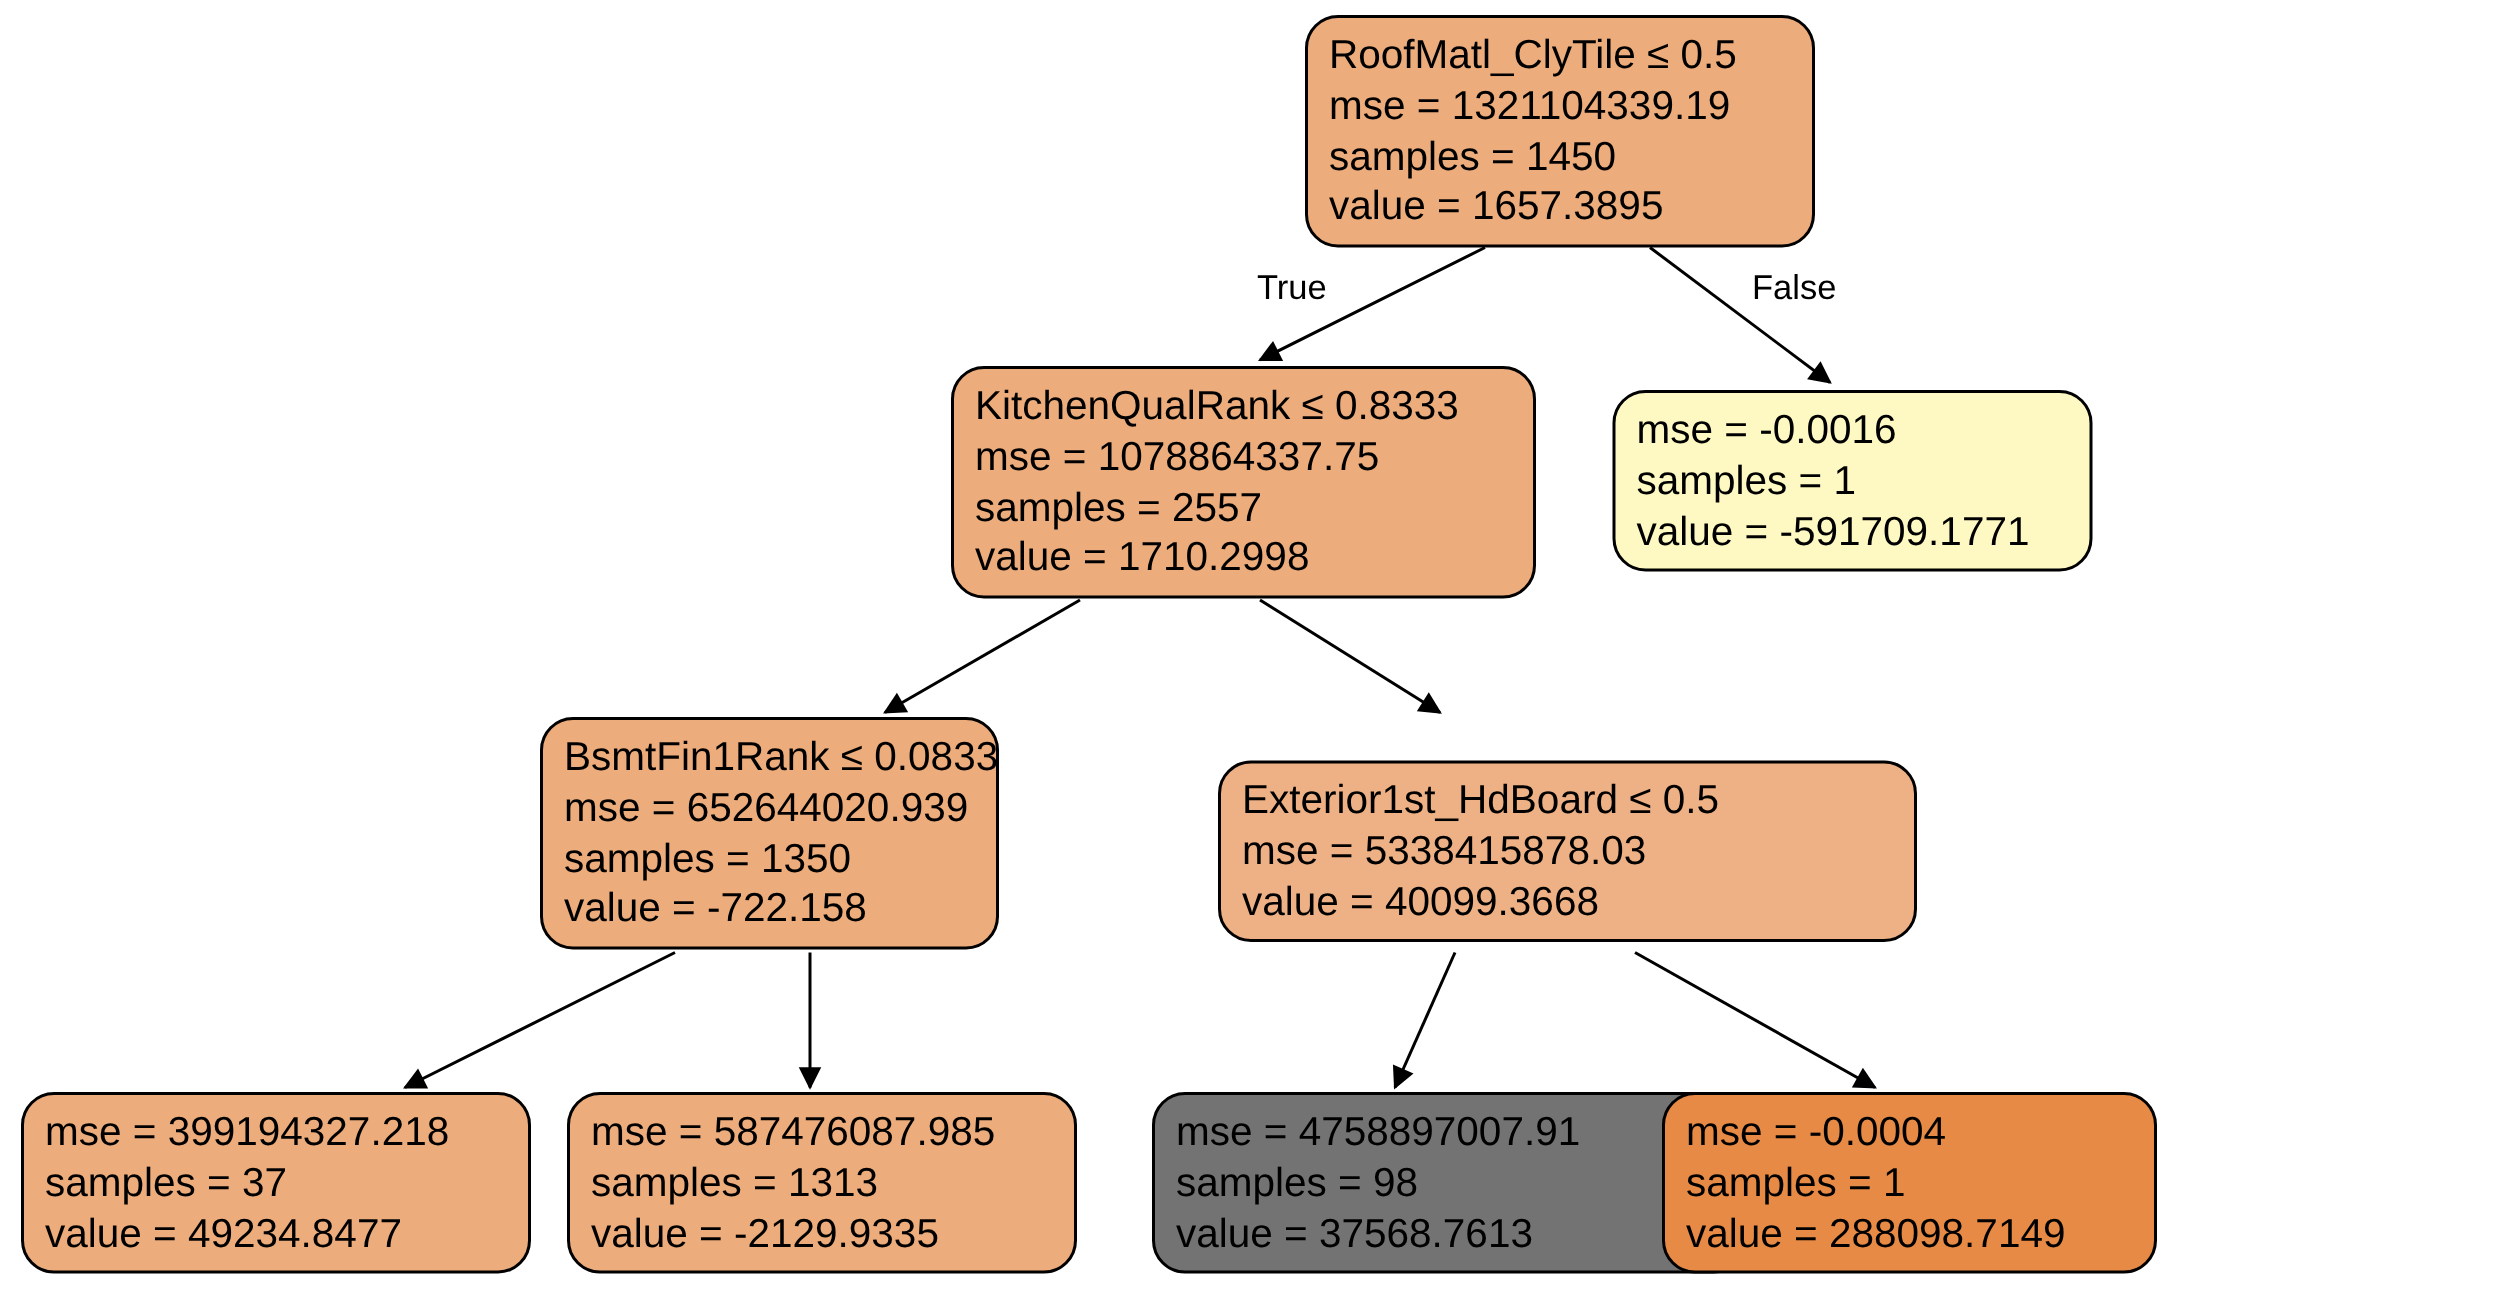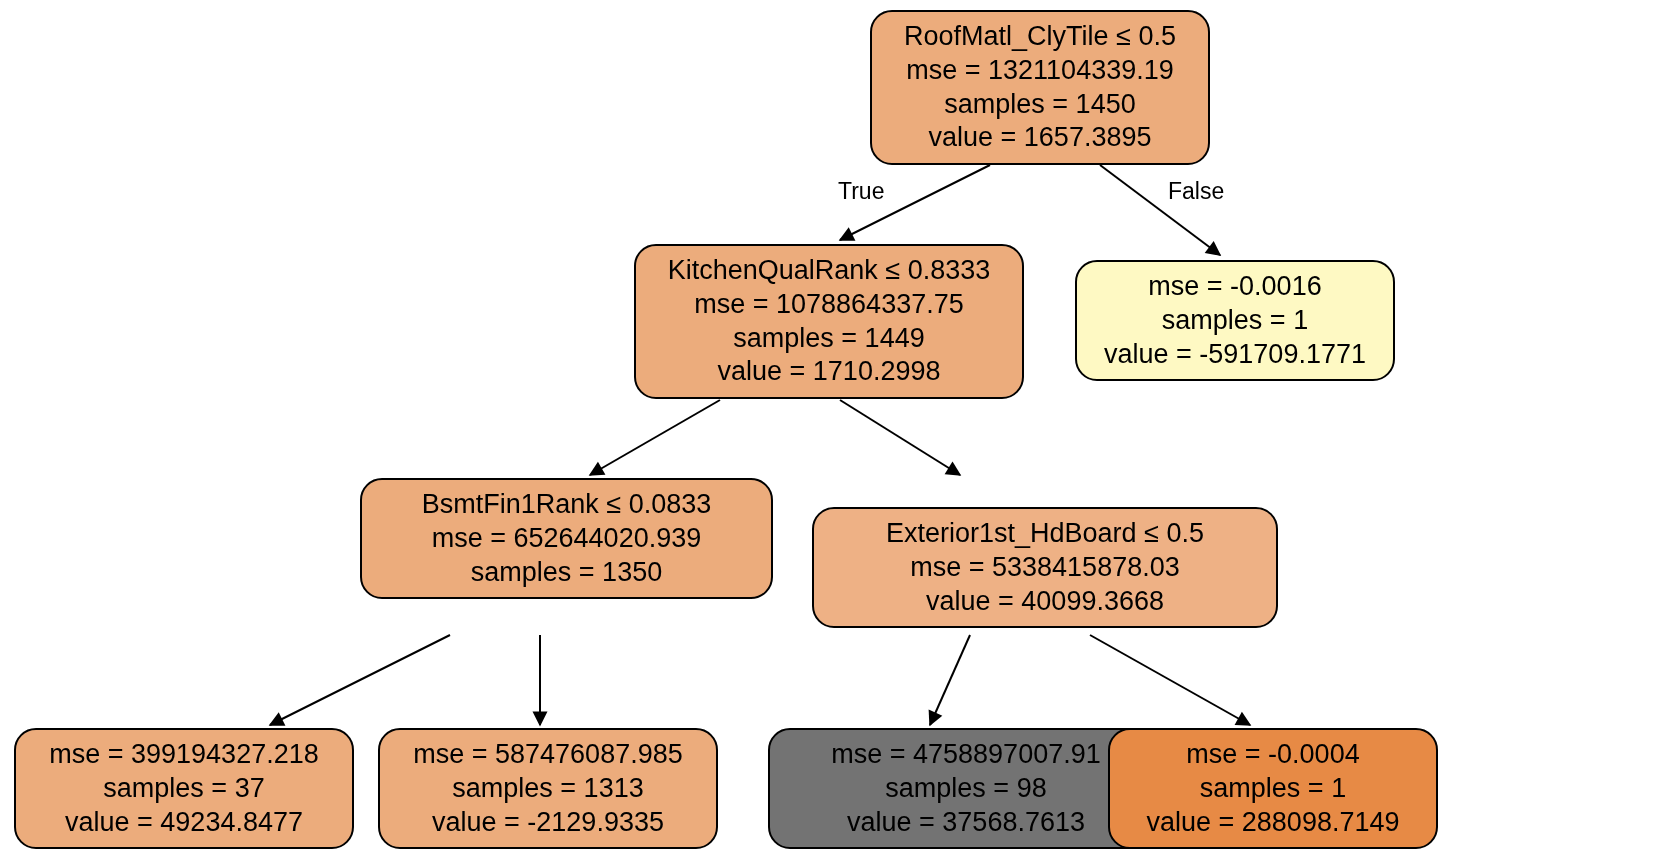--- a/index.html
+++ b/index.html
@@ -12,21 +12,20 @@
   }
   .canvas {
     position: relative;
     width: 1662px;
     height: 864px;
   }
   .node {
     position: absolute;
     border: 2px solid #000;
     border-radius: 22px;
-    text-align: center;
     font-size: 27px;
     line-height: 1.25;
     padding: 8px 14px;
     box-sizing: border-box;
     white-space: nowrap;
   }
   .node span { display: block; }
   .edge-label {
     position: absolute;
     font-size: 23px;
@@ -74,34 +73,35 @@
   <div class="node" style="left: 870px; top: 10px; width: 340px; background-color: rgb(236, 172, 124);">
     <span>RoofMatl_ClyTile ≤ 0.5</span>
     <span>mse = 1321104339.19</span>
     <span>samples = 1450</span>
     <span>value = 1657.3895</span>
   </div>
 
   <div class="node" style="left: 590px; top: 244px; width: 390px; background-color: rgb(236, 172, 124); margin-left: 44px;">
     <span>KitchenQualRank ≤ 0.8333</span>
     <span>mse = 1078864337.75</span>
-    <span>samples = 1449</span>
+    <span>samples = 2557</span>
     <span>value = 1710.2998</span>
   </div>
 
   <div class="node" style="left: 1075px; top: 260px; width: 320px; background-color: #fef9c3;">
     <span>mse = -0.0016</span>
     <span>samples = 1</span>
     <span>value = -591709.1771</span>
   </div>
 
-  <div class="node" style="left: 360px; top: 478px; width: 413px; background-color: rgb(236, 172, 124);">
+  <div class="node" style="left: 360px; top: 478px; width: 306px; background-color: rgb(236, 172, 124);">
     <span>BsmtFin1Rank ≤ 0.0833</span>
     <span>mse = 652644020.939</span>
     <span>samples = 1350</span>
+    <span>value = -722.158</span>
   </div>
 
   <div class="node" style="left: 812px; top: 507px; width: 466px; background-color: rgb(238, 177, 133);">
     <span>Exterior1st_HdBoard ≤ 0.5</span>
     <span>mse = 5338415878.03</span>
     <span>value = 40099.3668</span>
   </div>
 
   <div class="node" style="left: 14px; top: 728px; width: 340px; background-color: rgb(236, 172, 124);">
     <span>mse = 399194327.218</span>

